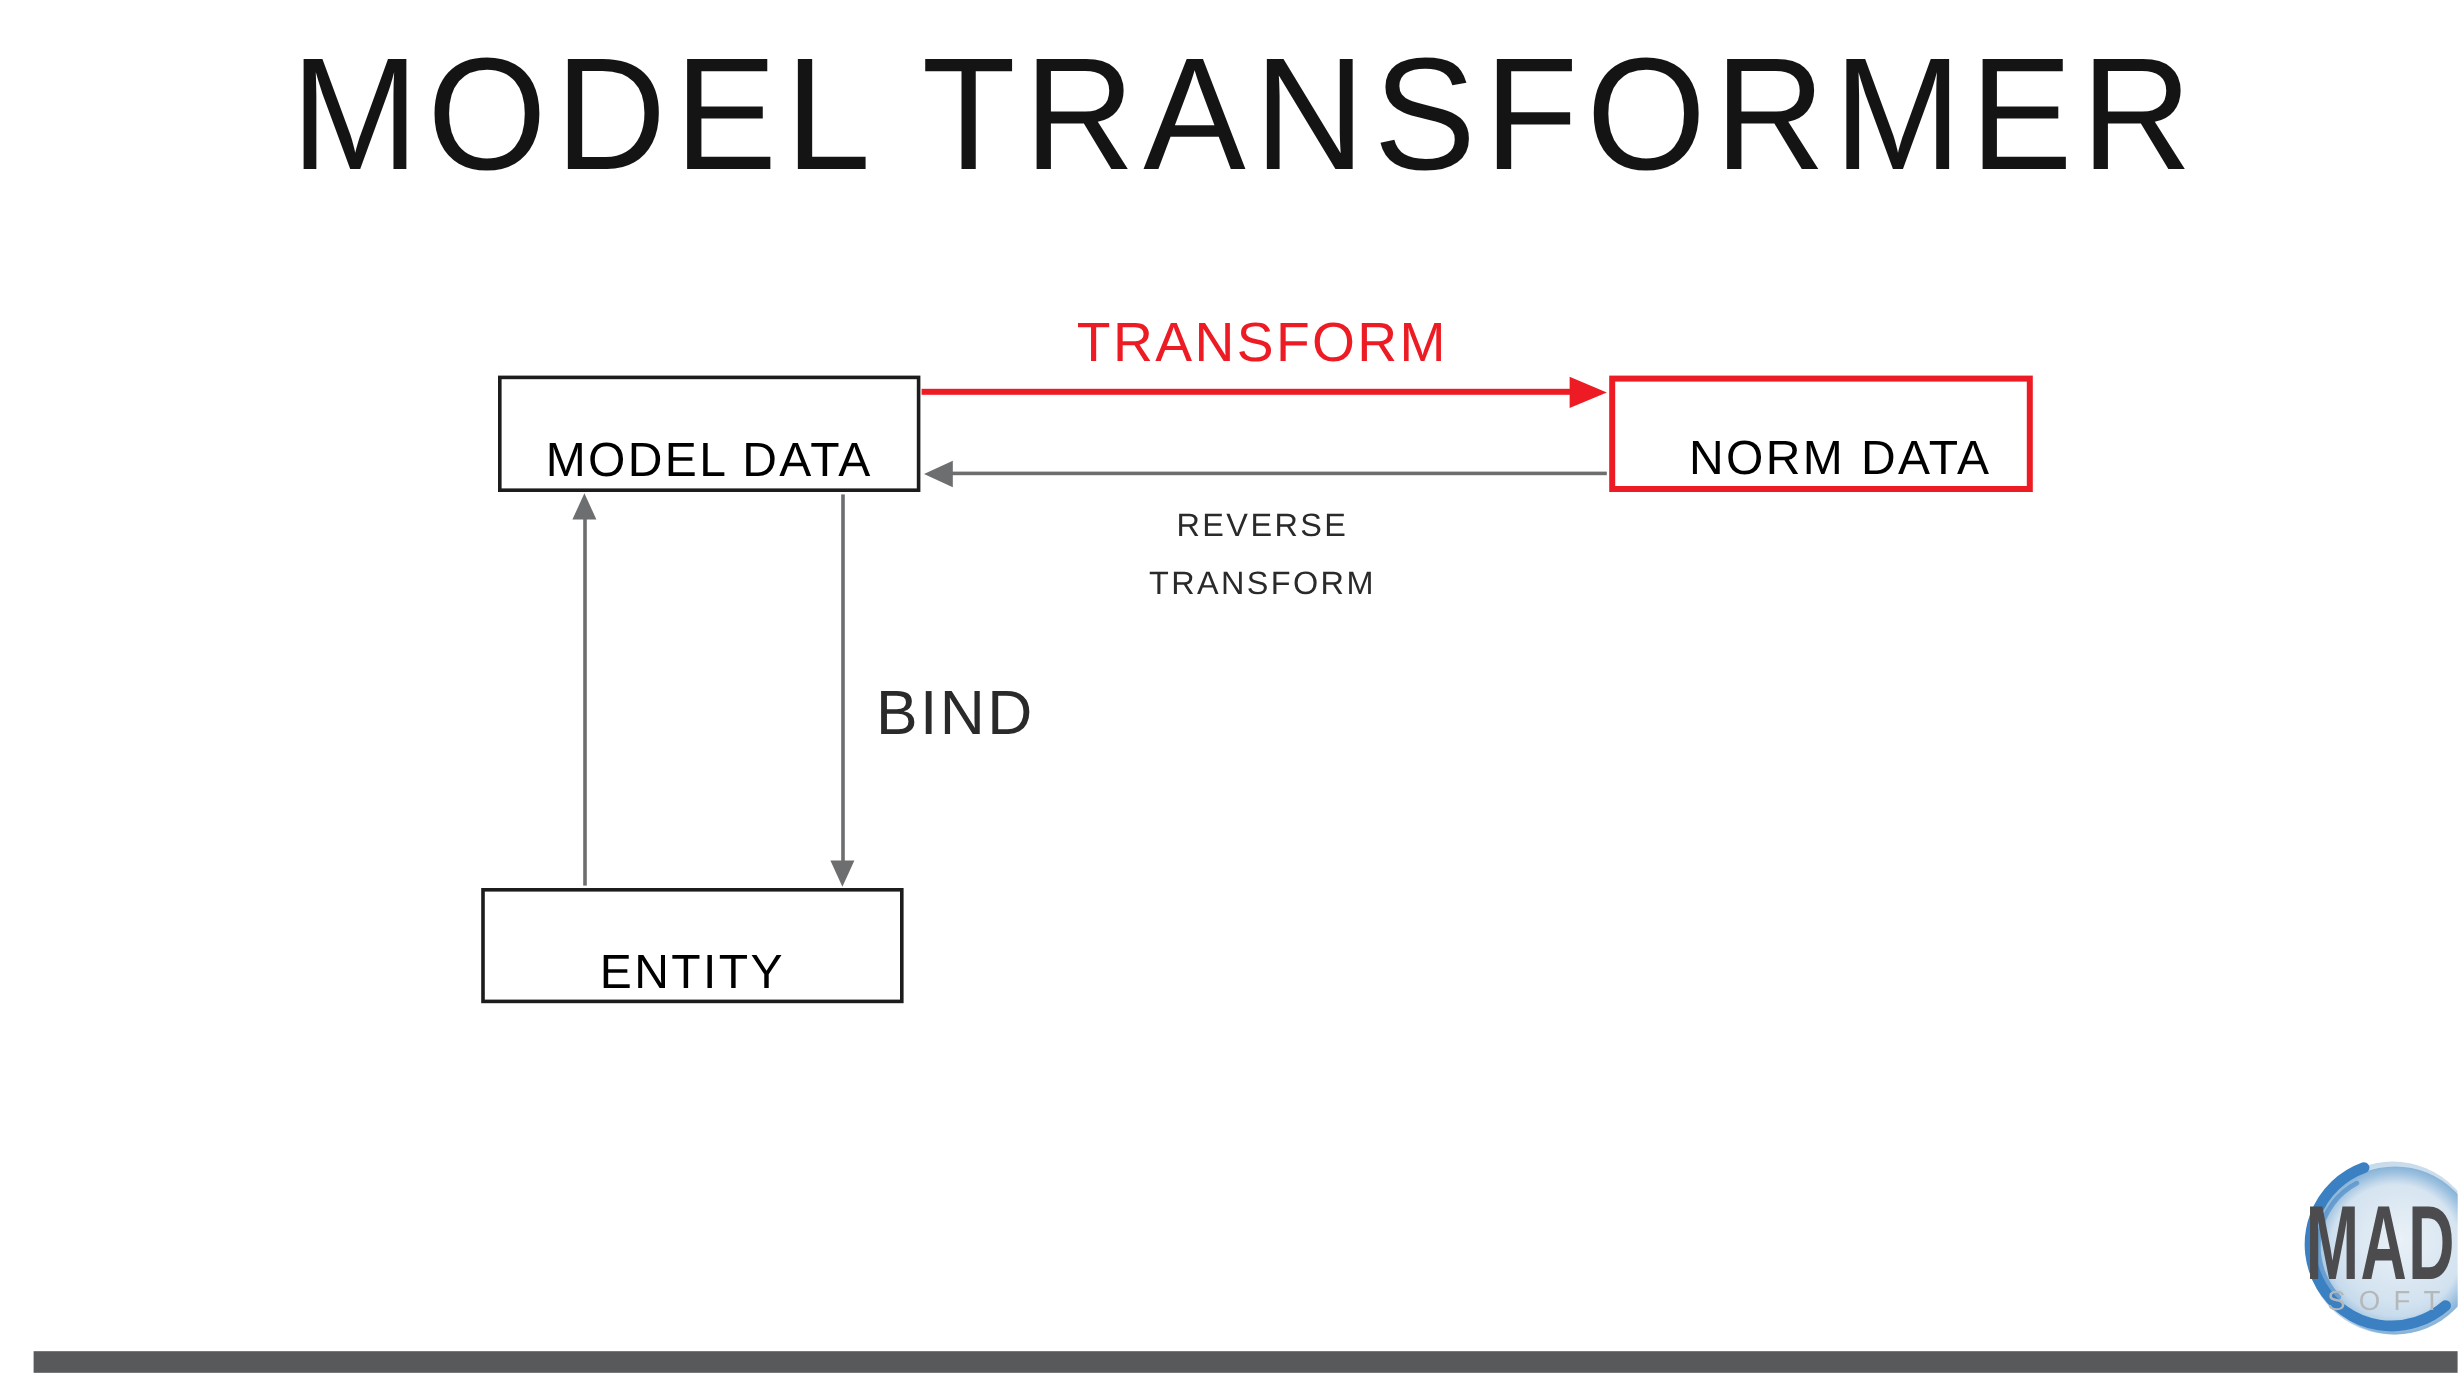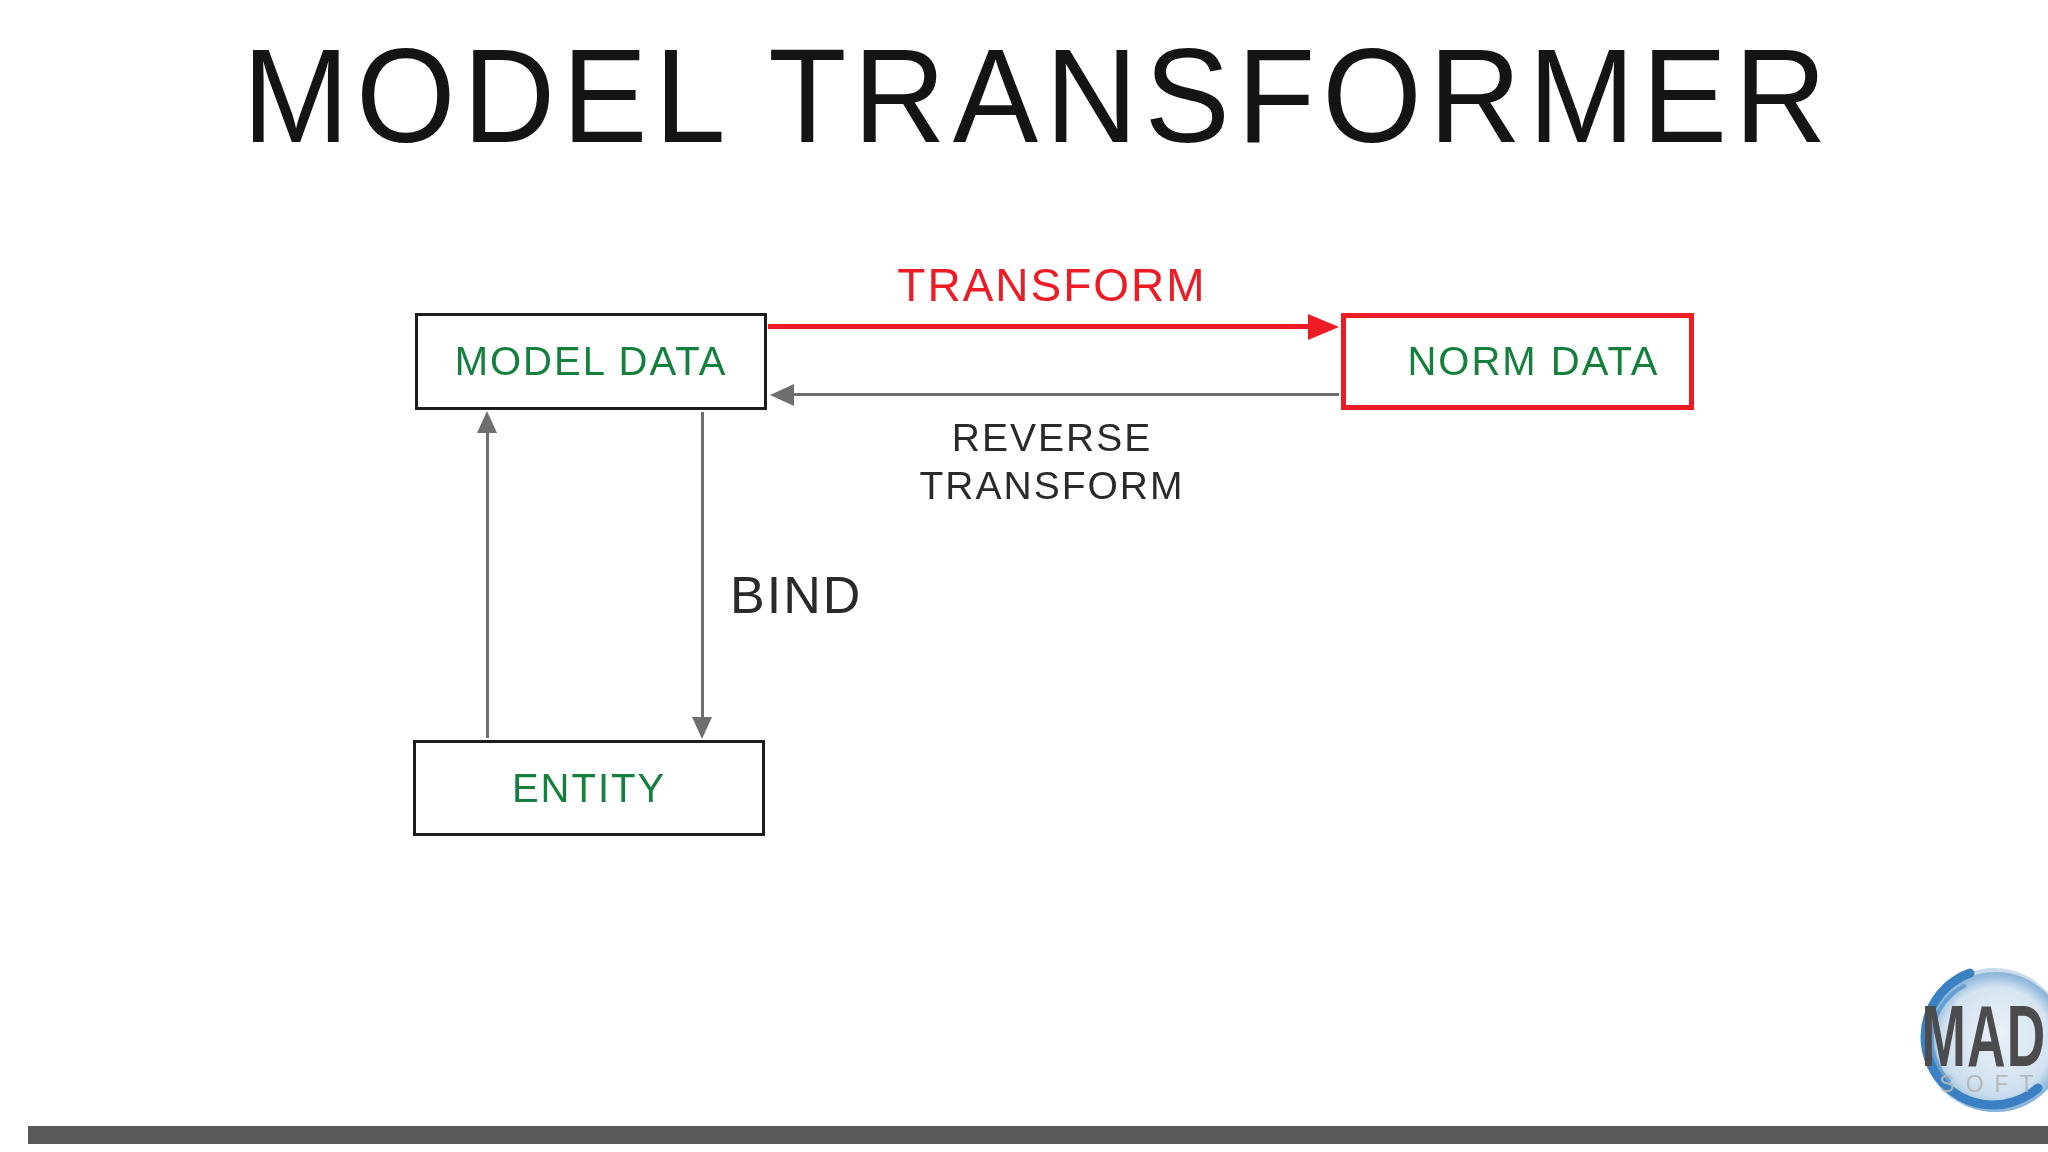--- a/index.html
+++ b/index.html
@@ -22,31 +22,31 @@
     font-weight: 300;
     letter-spacing: 7px;
     color: #141414;
     transform: scaleY(1.04);
   }
 
   
   .node {
     position: absolute;
     background: #ffffff;
-    display: flex; align-items: center; justify-content: center;
+    display: flex; align-items: flex-end; justify-content: center;
     font-size: 40px;
     font-weight: 300;
     letter-spacing: 2px;
-    color: #15803d;
+    color: #000000;
   }
   .node.black { border: 3px solid #1c1c1c; }
   .node.red   { border: 5px solid #ed1c24; }
   #box-model-data { left: 387px; top: 313px; width: 352px; height: 97px; }
   #box-norm-data  { left: 1313px; top: 313px; width: 353px; height: 97px; padding-left: 32px; }
-  #box-entity     { left: 385px; top: 740px; width: 352px; height: 96px; }
+  #box-entity     { left: 373px; top: 740px; width: 352px; height: 96px; }
 
   
   .hline, .vline { position: absolute; }
   #transform-line { left: 740px; top: 324px; width: 546px; height: 5px; background: #ed1c24; }
   #transform-head {
     position: absolute; left: 1280px; top: 314px;
     width: 0; height: 0;
     border-left: 31px solid #ed1c24;
     border-top: 13px solid transparent;
     border-bottom: 13px solid transparent;
@@ -86,21 +86,21 @@
   }
   #label-transform {
     left: 824px; top: 258px; width: 400px;
     text-align: center;
     font-size: 46px;
     color: #ed1c24;
   }
   #label-reverse {
     left: 824px; top: 414px; width: 400px;
     text-align: center;
-    font-size: 39px;
+    font-size: 27px;
     line-height: 48px;
   }
   #label-newform { left: 222px; top: 565px; font-size: 39px; }
   #label-bind    { left: 702px; top: 565px; font-size: 52px; }
 
   
   .credit {
     position: absolute;
     left: 16px; top: 1082px;
     font-size: 29px;

